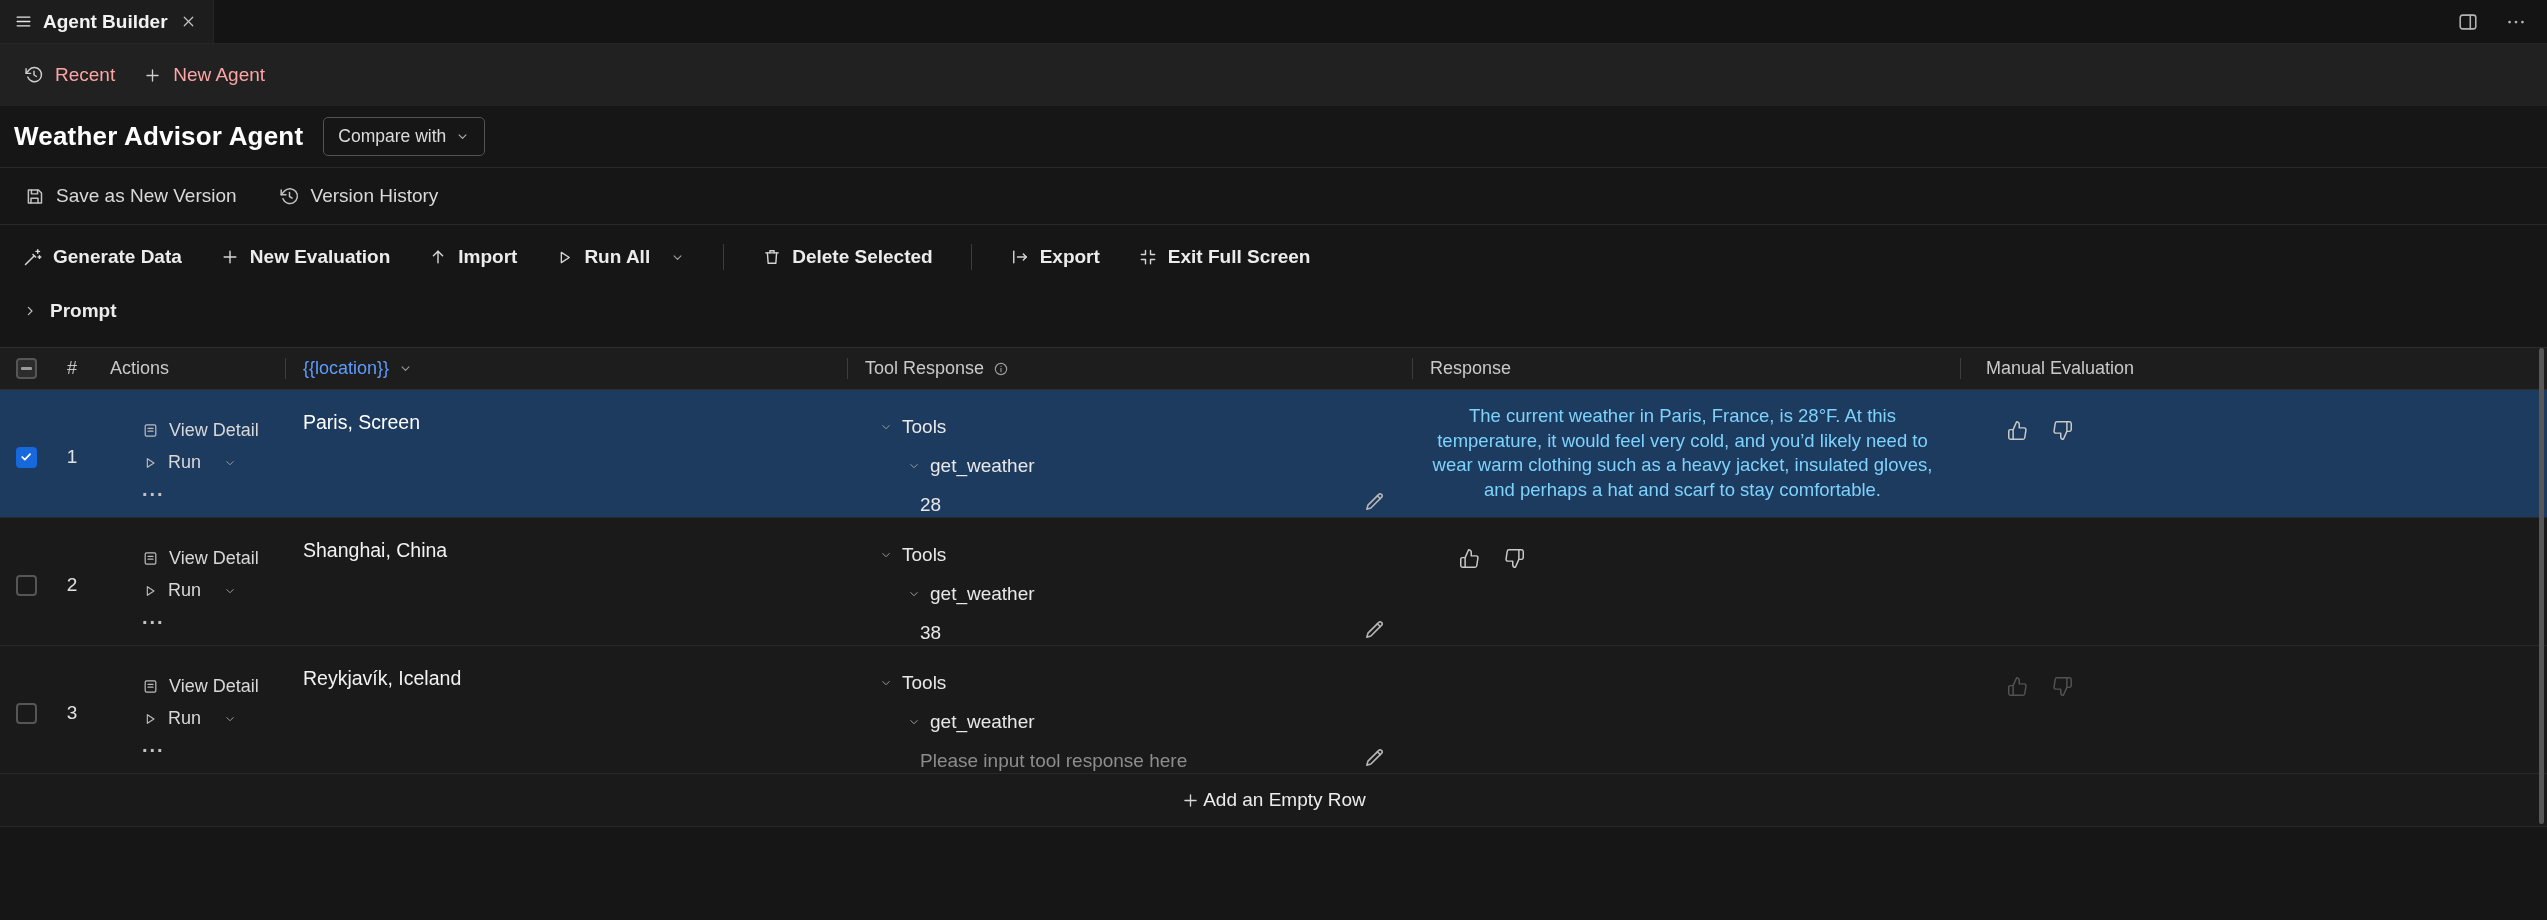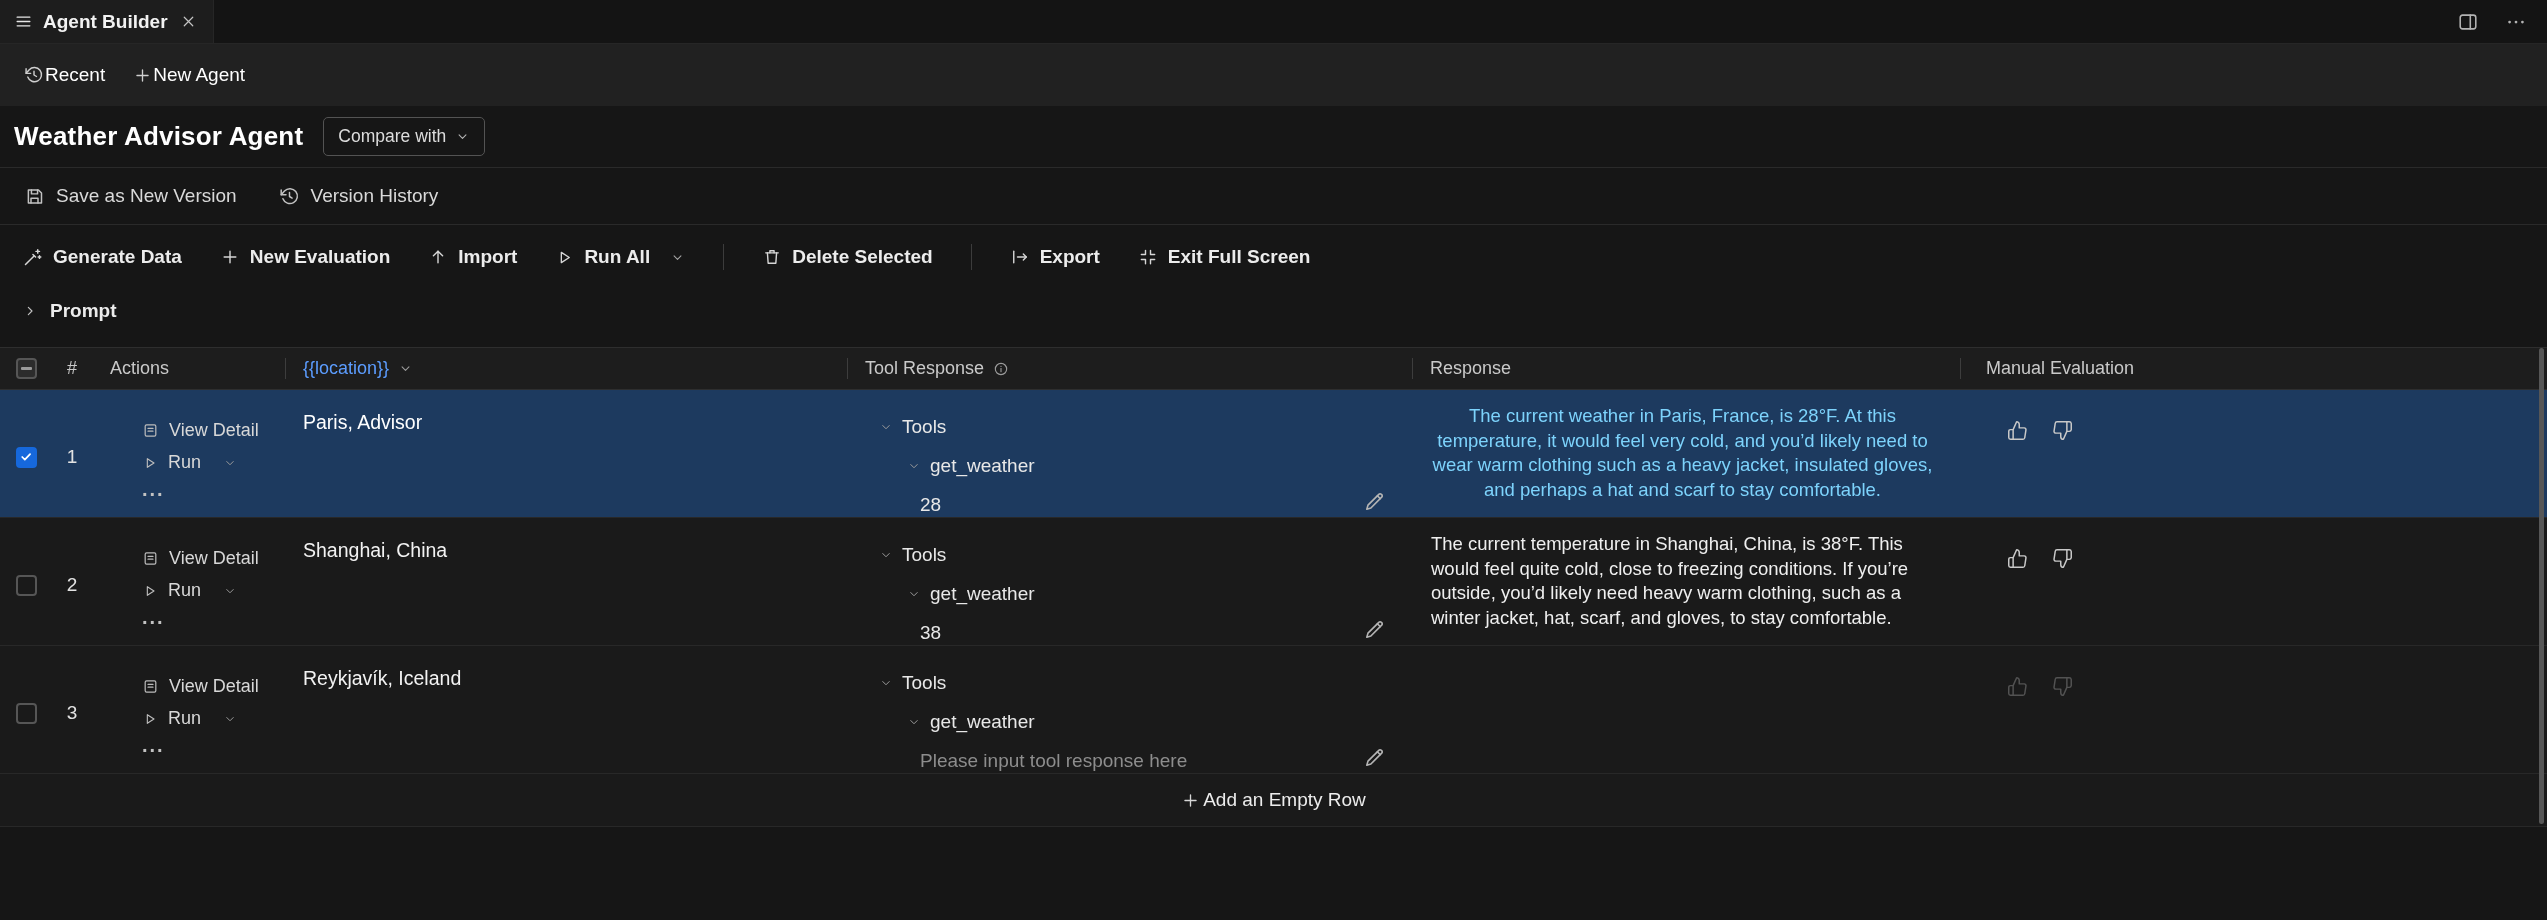--- a/index.html
+++ b/index.html
@@ -16,21 +16,21 @@
 
   
   .tab-bar { height:44px; background:#141414; display:flex; align-items:center; justify-content:space-between; border-bottom:1px solid #262626; }
   .tab { height:100%; display:flex; align-items:center; gap:10px; padding:0 16px 0 14px; background:#1d1d1d; border-right:1px solid #262626; cursor:default; }
   .tab-title { font-size:19px; font-weight:700; color:#f2f2f2; }
   .tab .close { color:#c4c4c4; margin-left:2px; }
   .tabbar-right { display:flex; align-items:center; gap:26px; padding-right:20px; color:#b3b3b3; }
 
   
   .nav-bar { height:62px; background:#212121; display:flex; align-items:center; gap:28px; padding:0 24px; }
-  .nav-item { display:flex; align-items:center; gap:1px; font-size:19px; color:#ffffff; }
+  .nav-item { display:flex; align-items:center; gap:11px; font-size:19px; color:#fca5a5; }
   .nav-item .ic { color:#cfcfcf; }
 
   
   .title-row { height:62px; display:flex; align-items:center; gap:20px; padding:0 14px; border-bottom:1px solid #2a2a2a; }
   .page-title { font-size:26px; font-weight:700; color:#ffffff; letter-spacing:.2px; }
   .compare-btn { display:flex; align-items:center; gap:9px; border:1px solid #535353; border-radius:5px; padding:8px 14px; font-size:17.5px; color:#dcdcdc; background:transparent; }
   .compare-btn .ic { color:#b5b5b5; }
 
   
   .version-bar { height:57px; display:flex; align-items:center; gap:42px; padding:0 24px; border-bottom:1px solid #2a2a2a; }
@@ -289,21 +289,21 @@
         <svg class="ic" width="16" height="16" viewBox="0 0 24 24">
             <path d="M8 5.5l10 6.5-10 6.5z"></path>
           </svg>
         <span>Run</span>
         <svg class="ic run-caret" width="14" height="14" viewBox="0 0 24 24">
             <path d="M6.5 9.5l5.5 5.5 5.5-5.5"></path>
           </svg>
       </div>
       <div class="action more">...</div>
     </div>
-    <div class="td td-location">Paris, Advisor</div>
+    <div class="td td-location">Paris, Screen</div>
     <div class="td td-tool">
       <div class="tool-line l1">
         <svg class="ic caret" width="14" height="14" viewBox="0 0 24 24">
             <path d="M6.5 9.5l5.5 5.5 5.5-5.5"></path>
           </svg>
         <span>Tools</span>
       </div>
       <div class="tool-line l2">
         <svg class="ic caret" width="14" height="14" viewBox="0 0 24 24">
             <path d="M6.5 9.5l5.5 5.5 5.5-5.5"></path>
@@ -376,21 +376,20 @@
       <div class="tool-line l3">
         <span class="tool-value">38</span>
       </div>
       <span class="edit-btn">
         <svg class="ic" width="23" height="23" viewBox="0 0 24 24">
             <path d="M4 20l1.2-4.2L16.5 4.5a1.8 1.8 0 0 1 2.6 0l.4.4a1.8 1.8 0 0 1 0 2.6L8.2 18.8 4 20z"></path>
             <path d="M15 6l3 3"></path>
           </svg>
       </span>
     </div>
-    <div class="td td-response">The current temperature in Shanghai, China, is 38°F. This would feel quite cold, close to freezing conditions. If you’re outside, you’d likely need heavy warm clothing, such as a winter jacket, hat, scarf, and gloves, to stay comfortable.</div>
     <div class="td td-manual">
       <span>
         <svg class="ic" width="21" height="21" viewBox="0 0 24 24">
             <path d="M14 9V5a3 3 0 0 0-3-3l-4 9v11h11.28a2 2 0 0 0 2-1.7l1.38-9a2 2 0 0 0-2-2.3zM7 22H4a2 2 0 0 1-2-2v-7a2 2 0 0 1 2-2h3"></path>
           </svg>
       </span>
       <span>
         <svg class="ic" width="21" height="21" viewBox="0 0 24 24">
             <path d="M10 15v4a3 3 0 0 0 3 3l4-9V2H5.72a2 2 0 0 0-2 1.7l-1.38 9a2 2 0 0 0 2 2.3zm7-13h2.67A2.31 2.31 0 0 1 22 4v7a2.31 2.31 0 0 1-2.33 2H17"></path>
           </svg>

